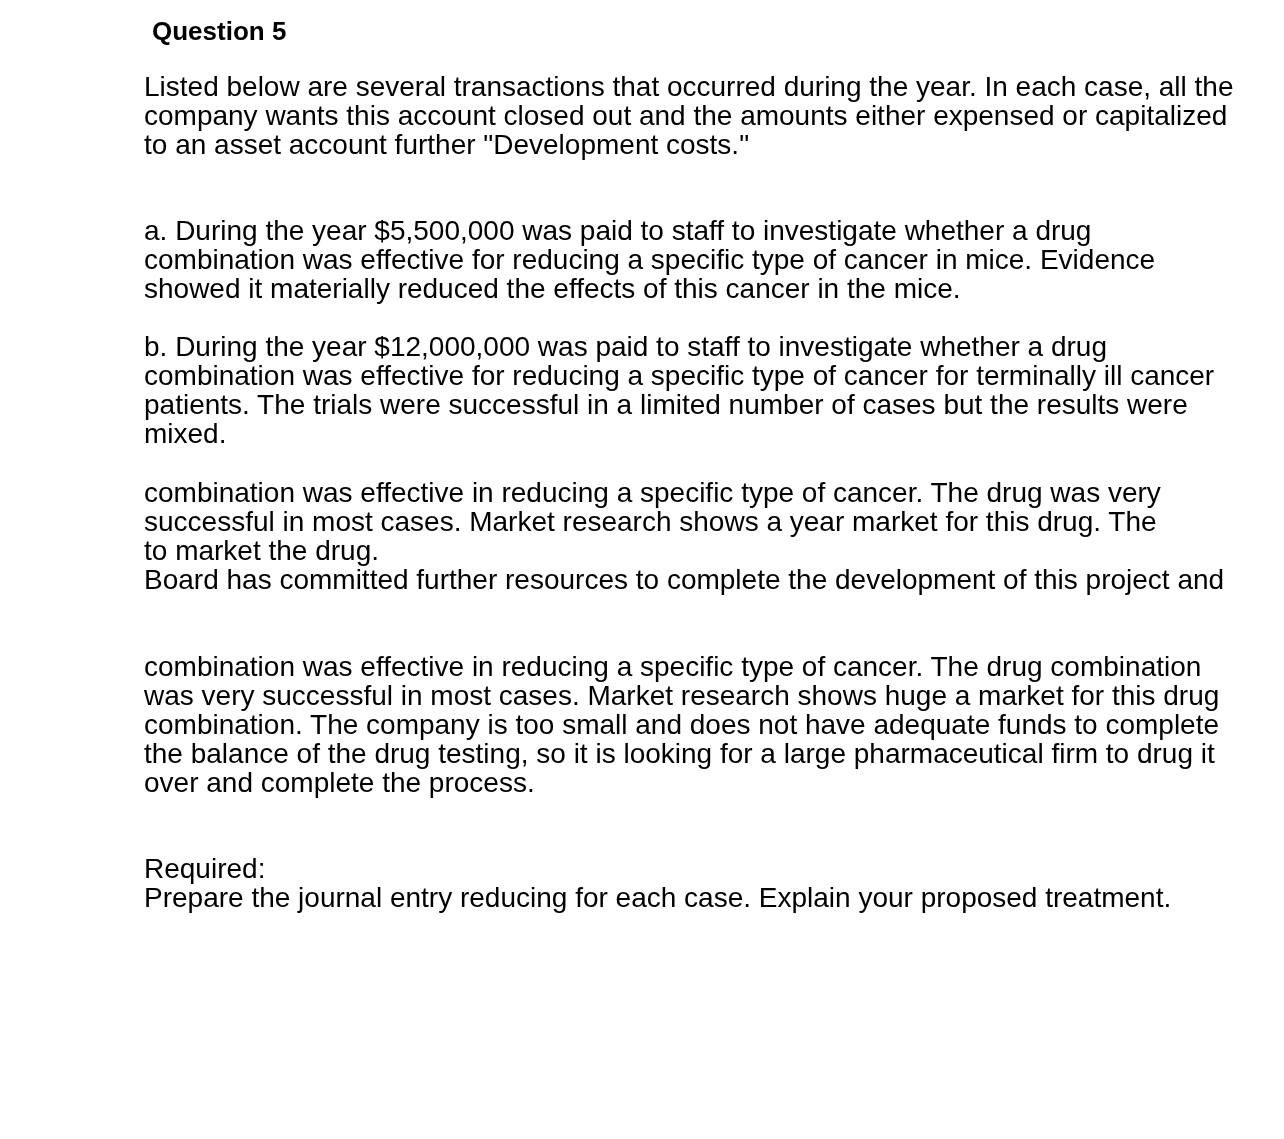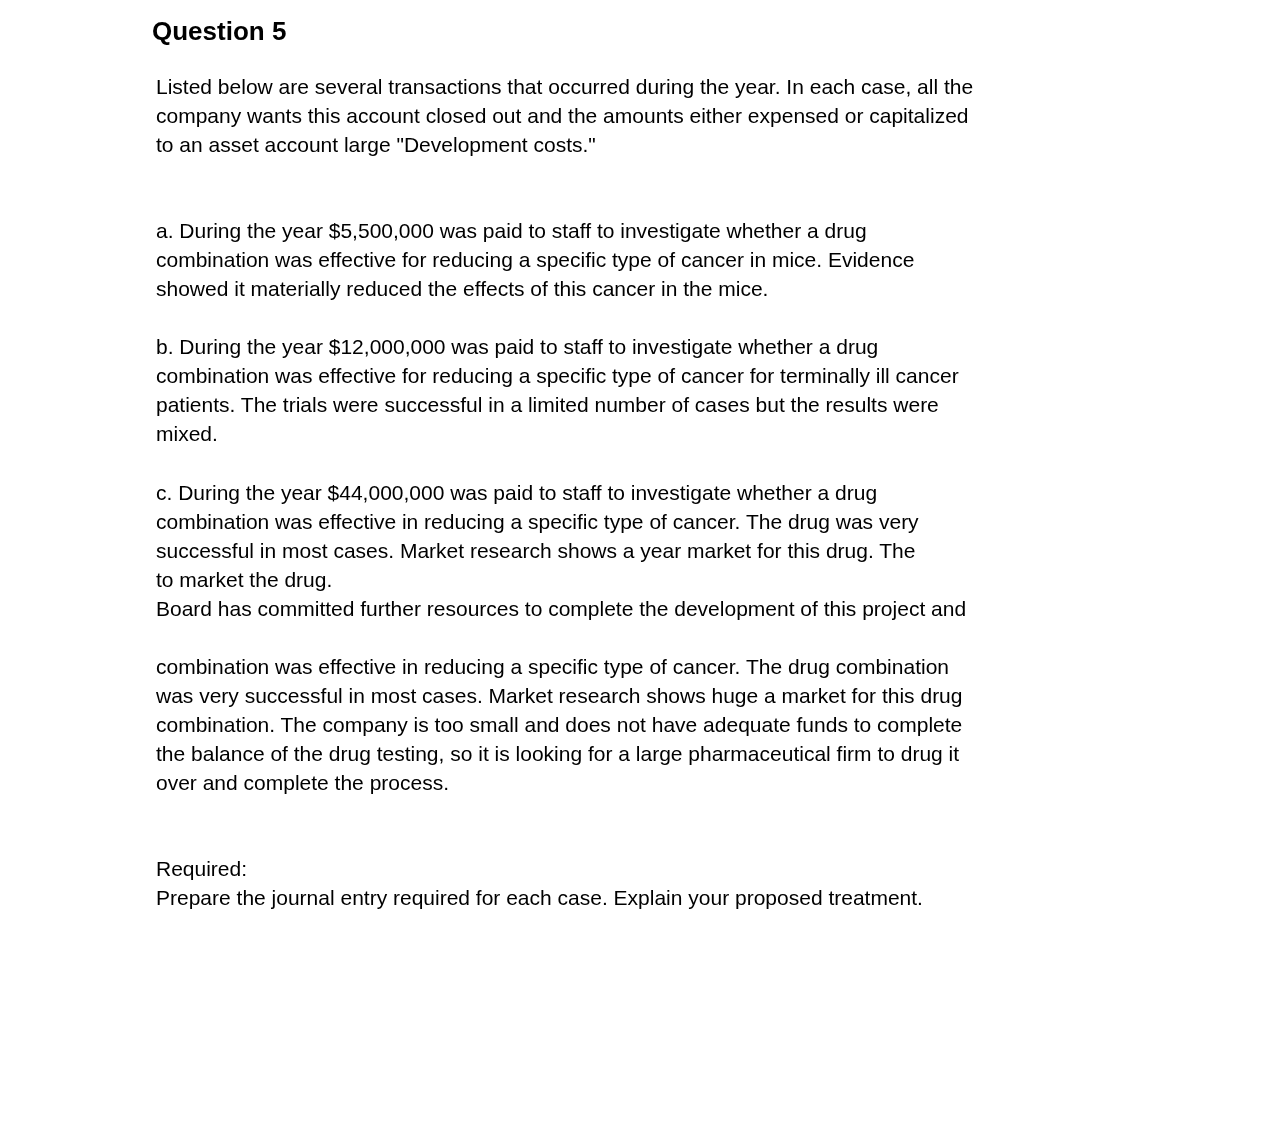--- a/index.html
+++ b/index.html
@@ -1,58 +1,57 @@
 <!DOCTYPE html>
 <html><head>
   <meta charset="utf-8">
   <style>
     html, body { margin: 0; padding: 0; background: #ffffff; }
     body { width: 1284px; height: 1139px; position: relative; overflow: hidden;
       font-family: "Liberation Sans", sans-serif; color: #000; }
     .title { position: absolute; left: 152px; top: 18px; font-size: 26px; font-weight: bold; line-height: 26px; }
-    .para { position: absolute; left: 156px; width: 1000px; font-size: 21px; line-height: 29px; margin: 0; }
+    .para { position: absolute; left: 144px; width: 1000px; font-size: 28px; line-height: 29px; margin: 0; }
     .req-label { font-weight: normal; display: block; }
     .line { display: block; white-space: nowrap; }
   </style>
 </head>
 <body>
 
 <div class="title">Question 5</div>
 
 <p class="para" style="top:72px">
   <span class="line">Listed below are several transactions that occurred during the year. In each case, all the</span>
   <span class="line">company wants this account closed out and the amounts either expensed or capitalized</span>
-  <span class="line">to an asset account large "Development costs."</span>
+  <span class="line">to an asset account further "Development costs."</span>
 </p>
 
 <p class="para" style="top:216px">
   <span class="line">a. During the year $5,500,000 was paid to staff to investigate whether a drug</span>
   <span class="line">combination was effective for reducing a specific type of cancer in mice. Evidence</span>
   <span class="line">showed it materially reduced the effects of this cancer in the mice.</span>
 </p>
 
 <p class="para" style="top:332px">
   <span class="line">b. During the year $12,000,000 was paid to staff to investigate whether a drug</span>
   <span class="line">combination was effective for reducing a specific type of cancer for terminally ill cancer</span>
   <span class="line">patients. The trials were successful in a limited number of cases but the results were</span>
   <span class="line">mixed.</span>
 </p>
 
 <p class="para" style="top:478px">
-  <span class="line">c. During the year $44,000,000 was paid to staff to investigate whether a drug</span>
   <span class="line">combination was effective in reducing a specific type of cancer. The drug was very</span>
   <span class="line">successful in most cases. Market research shows a year market for this drug. The</span>
   <span class="line">to market the drug.</span>
   <span class="line">Board has committed further resources to complete the development of this project and</span>
 </p>
 
 <p class="para" style="top:652px">
   <span class="line">combination was effective in reducing a specific type of cancer. The drug combination</span>
   <span class="line">was very successful in most cases. Market research shows huge a market for this drug</span>
   <span class="line">combination. The company is too small and does not have adequate funds to complete</span>
   <span class="line">the balance of the drug testing, so it is looking for a large pharmaceutical firm to drug it</span>
   <span class="line">over and complete the process.</span>
 </p>
 
 <p class="para" style="top:854px">
   <span class="req-label">Required:</span>
-  <span class="line">Prepare the journal entry required for each case. Explain your proposed treatment.</span>
+  <span class="line">Prepare the journal entry reducing for each case. Explain your proposed treatment.</span>
 </p>
 
 </body></html>

